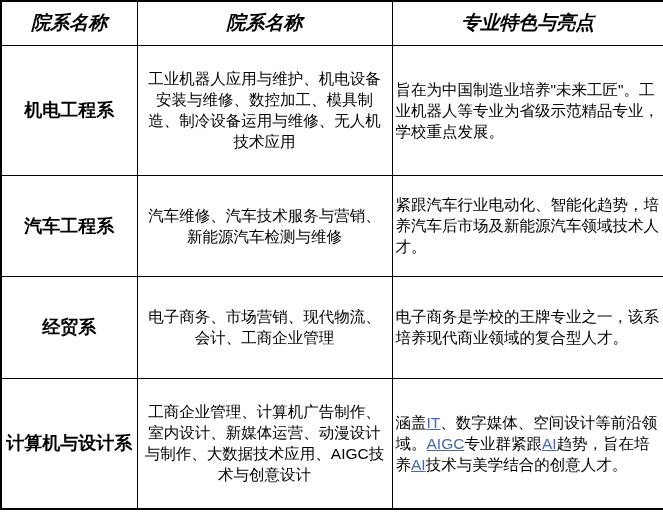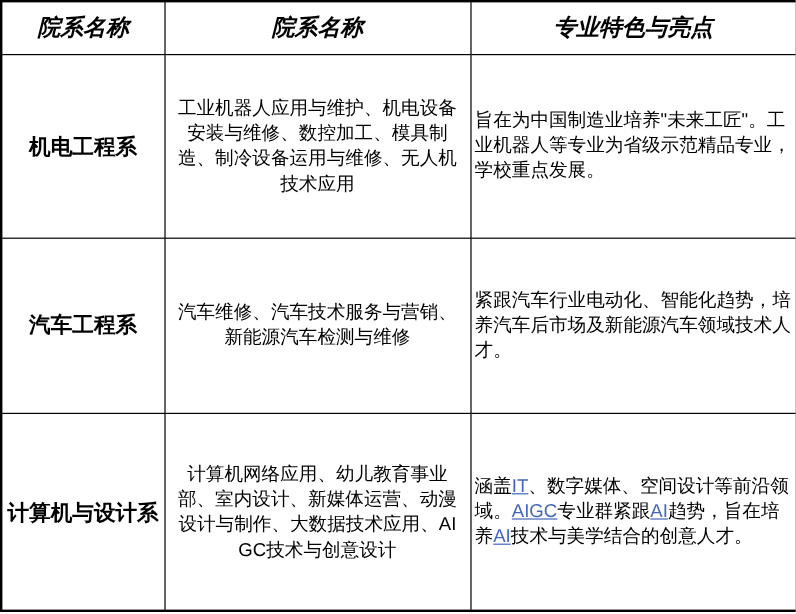--- a/index.html
+++ b/index.html
@@ -36,21 +36,21 @@
   td.dept {
     font-size: 18px;
     font-weight: bold;
     text-align: center;
     padding: 0 4px;
   }
   td.majors {
     font-size: 15.5px;
     line-height: 21px;
     text-align: center;
-    padding: 3px 7px;
+    padding: 17px 7px;
   }
   td.features {
     font-size: 15.5px;
     line-height: 21px;
     text-align: left;
     padding: 3px 4px 3px 3px;
   }
   .latin { color: var(--latin); text-decoration: underline; }
 </style>
 </head>
@@ -73,19 +73,24 @@
       <tr style="height: 96px;">
     <td class="dept">机电工程系</td>
     <td class="majors">工业机器人应用与维护、机电设备安装与维修、数控加工、模具制造、制冷设备运用与维修、无人机技术应用</td>
     <td class="features">旨在为中国制造业培养"未来工匠"。工业机器人等专业为省级示范精品专业，学校重点发展。</td>
   </tr>
       <tr style="height: 92px;">
     <td class="dept">汽车工程系</td>
     <td class="majors">汽车维修、汽车技术服务与营销、新能源汽车检测与维修</td>
     <td class="features">紧跟汽车行业电动化、智能化趋势，培养汽车后市场及新能源汽车领域技术人才。</td>
   </tr>
+      <tr style="height: 93px;">
+    <td class="dept">经贸系</td>
+    <td class="majors">电子商务、市场营销、现代物流、会计、工商企业管理</td>
+    <td class="features">电子商务是学校的王牌专业之一，该系培养现代商业领域的复合型人才。</td>
+  </tr>
       <tr style="height: 103px;">
     <td class="dept">计算机与设计系</td>
-    <td class="majors">计算机网络应用、幼儿教育事业部、室内设计、新媒体运营、动漫设计与制作、大数据技术应用、AIGC技术与创意设计</td>
+    <td class="majors">工商企业管理、计算机广告制作、室内设计、新媒体运营、动漫设计与制作、大数据技术应用、AIGC技术与创意设计</td>
     <td class="features">涵盖<span class="latin">IT</span>、数字媒体、空间设计等前沿领域。<span class="latin">AIGC</span>专业群紧跟<span class="latin">AI</span>趋势，旨在培养<span class="latin">AI</span>技术与美学结合的创意人才。</td>
   </tr>
     </tbody>
 </table>
 
 </body></html>

